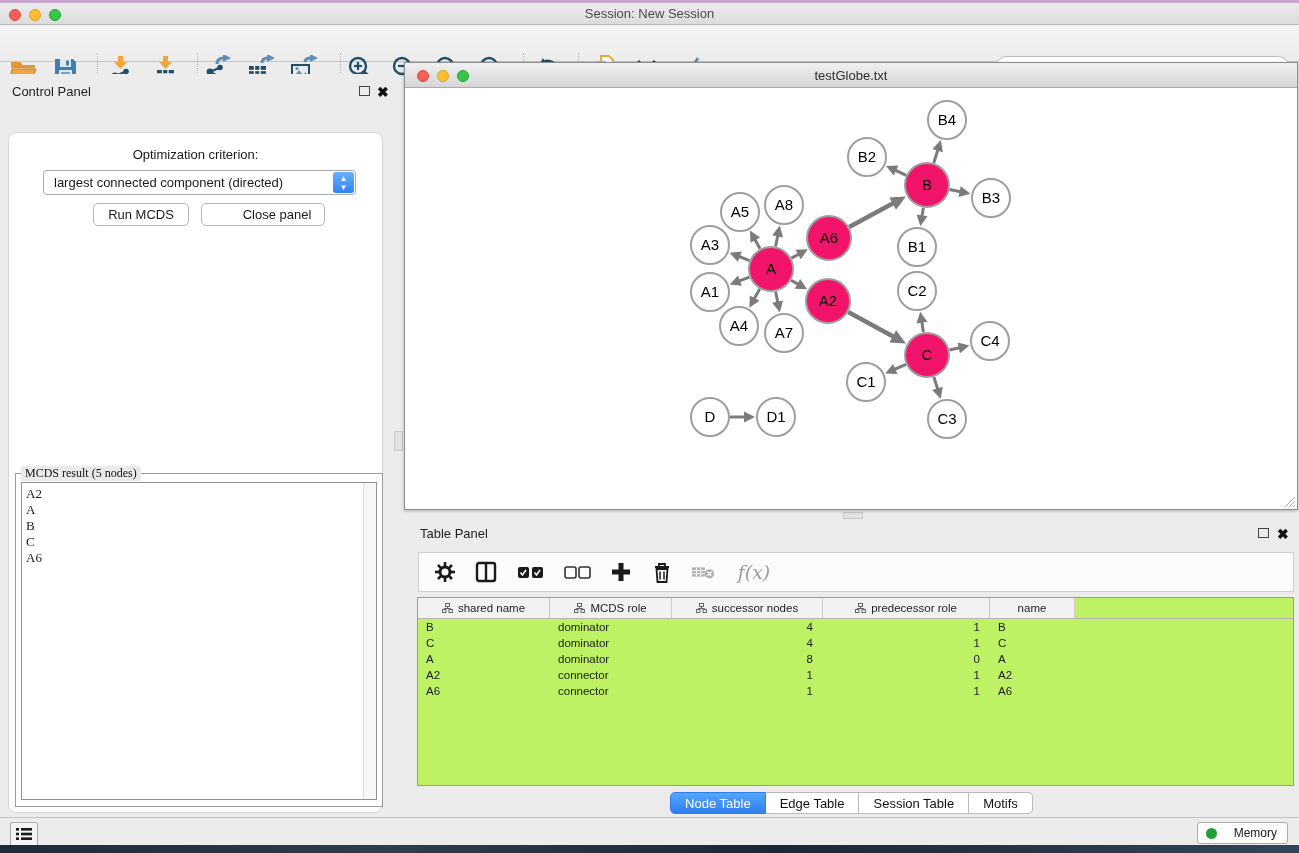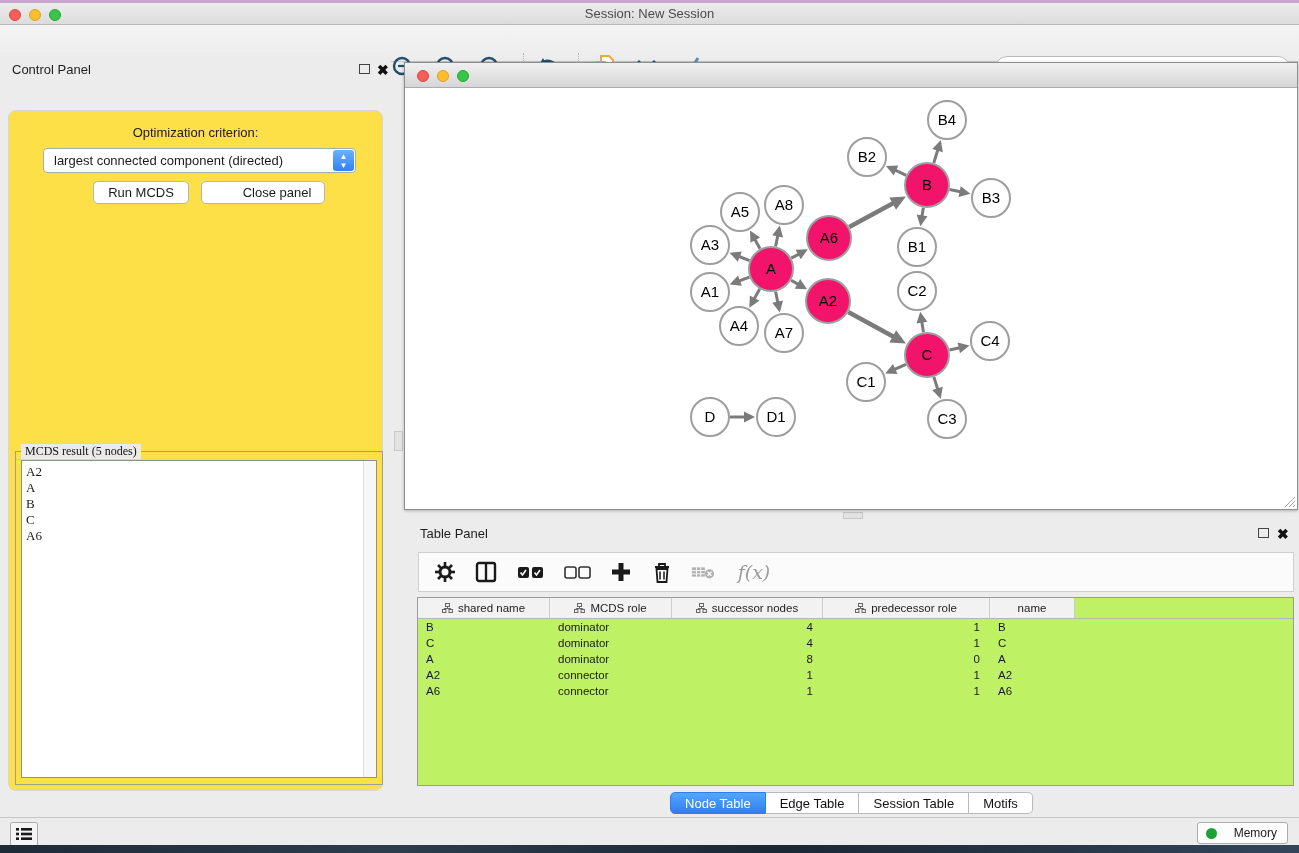--- a/index.html
+++ b/index.html
@@ -21,30 +21,30 @@
   
   .toolbar { position:absolute; left:0; top:25px; width:1299px; height:37px;
     background:linear-gradient(#f4f4f4,#ececec); border-bottom:1px solid #c6c6c6; }
   .tbtn { position:absolute; top:29px; width:36px; height:30px; top:29px; display:flex; align-items:center; justify-content:center; cursor:default; }
   .tsep { position:absolute; top:28px; width:0; height:30px; border-left:1px dotted #b5b5b5; }
   .searchbox { position:absolute; left:995px; top:31px; width:295px; height:24px; background:#fff;
     border:1px solid #bcbcbc; border-radius:12px; }
   .searchbox svg { position:absolute; left:7px; top:4px; }
 
   
-  .cp { position:absolute; left:0; top:52px; width:391px; height:755px; background:#ececec; }
+  .cp { position:absolute; left:0; top:74px; width:391px; height:755px; background:#ececec; }
   .panel-head { position:absolute; left:12px; top:10px; font-size:13px; color:#1f1f1f; }
   .float-icon { position:absolute; width:11px; height:10px; border:1.5px solid #444; background:transparent; }
   .close-icon { position:absolute; font-size:14px; font-weight:bold; color:#111; line-height:10px; }
   .cp-tabs { position:absolute; left:78px; top:33px; display:flex; }
   .tab { height:22px; padding:0 14px; font-size:13px; line-height:21px; background:#fff; border:1px solid #b9b9b9; border-left:none; color:#111; }
   .tab:first-child { border-left:1px solid #b9b9b9; border-radius:5px 0 0 5px; }
   .tab:last-child { border-radius:0 5px 5px 0; }
   .tab.active { background:linear-gradient(#55a7fc,#2e7ef0); color:#fff; border-color:#2e7ef0; }
-  .cp-body { position:absolute; left:8px; top:58px; width:375px; height:681px; background:#fde047;
+  .cp-body { position:absolute; left:8px; top:58px; width:375px; height:681px; background:#ffffff;
     border:1px solid #d6d6d6; border-radius:8px; }
   .opt-label { position:absolute; left:0; right:0; top:14px; text-align:center; font-size:13px; }
   .dropdown { position:absolute; left:34px; top:37px; width:313px; height:25px; background:#fff;
     border:1px solid #ababab; border-radius:4px; font-size:13px; line-height:23px; padding-left:10px; }
   .dropdown .stepper { position:absolute; right:1px; top:1px; width:21px; height:21px; border-radius:3px;
     background:linear-gradient(#6cb1fc,#2f82f3); color:#fff; text-align:center; font-size:8px; line-height:9px; padding-top:2px; }
   .btn { position:absolute; height:23px; background:#fff; border:1px solid #b5b5b5; border-radius:5px;
     font-size:13px; text-align:center; line-height:21px; }
   .fieldset { position:absolute; left:6px; top:340px; width:368px; height:334px; border:1px solid #9c9c9c;font-family:Liberation Serif, serif; }
   .fieldset .legend { position:absolute; top:-8px; left:5px; background:#eaeaea; padding:0 4px; font-size:12px; color:#111; }
@@ -292,20 +292,21 @@
 <div class="vgrip"></div>
 <div class="hgrip"></div>
 
 <div class="netwin">
   <div class="wtitle">
     <div class="lights">
       <div class="light red"></div>
       <div class="light yellow"></div>
       <div class="light green"></div>
     </div>
+    <div class="title">testGlobe.txt</div>
   </div>
   <div class="netcanvas">
     <svg id="net-svg" width="892" height="421" viewBox="0 0 892 421">
         <g>
           <line x1="355.01124522107034" y1="160.7948702451939" x2="349.3331584072995" y2="150.3545170714862" stroke="#7b7b7b" stroke-width="3"></line>
           <polygon points="345.03321088510967,142.44816195004034 355.1203637642253,149.48373916824704 345.45704083801365,154.73923058425686" fill="#7b7b7b"></polygon>
         </g>
         <g>
           <line x1="370.5783782586724" y1="158.46029164961277" x2="373.02820227129683" y2="146.39961958746161" stroke="#7b7b7b" stroke-width="3"></line>
           <polygon points="374.8197415899078,137.57973371122313 378.0200126804179,149.4544238102213 367.24015216501533,147.26476464303013" fill="#7b7b7b"></polygon>

